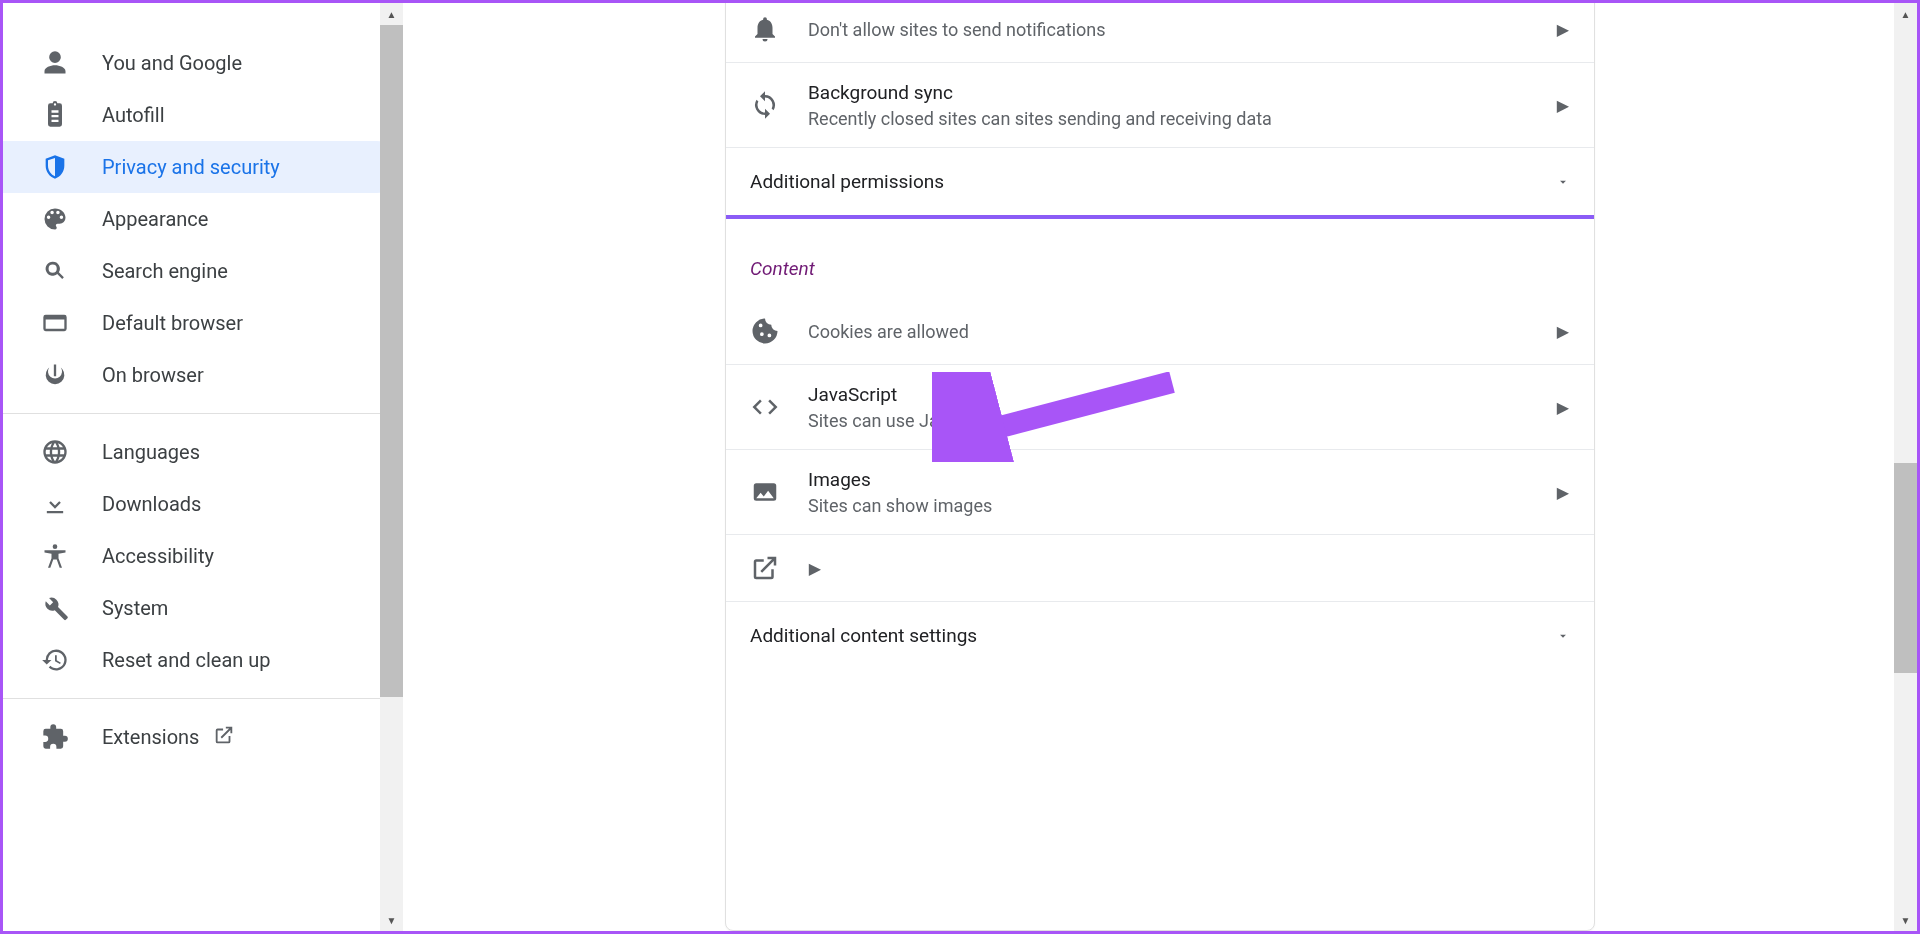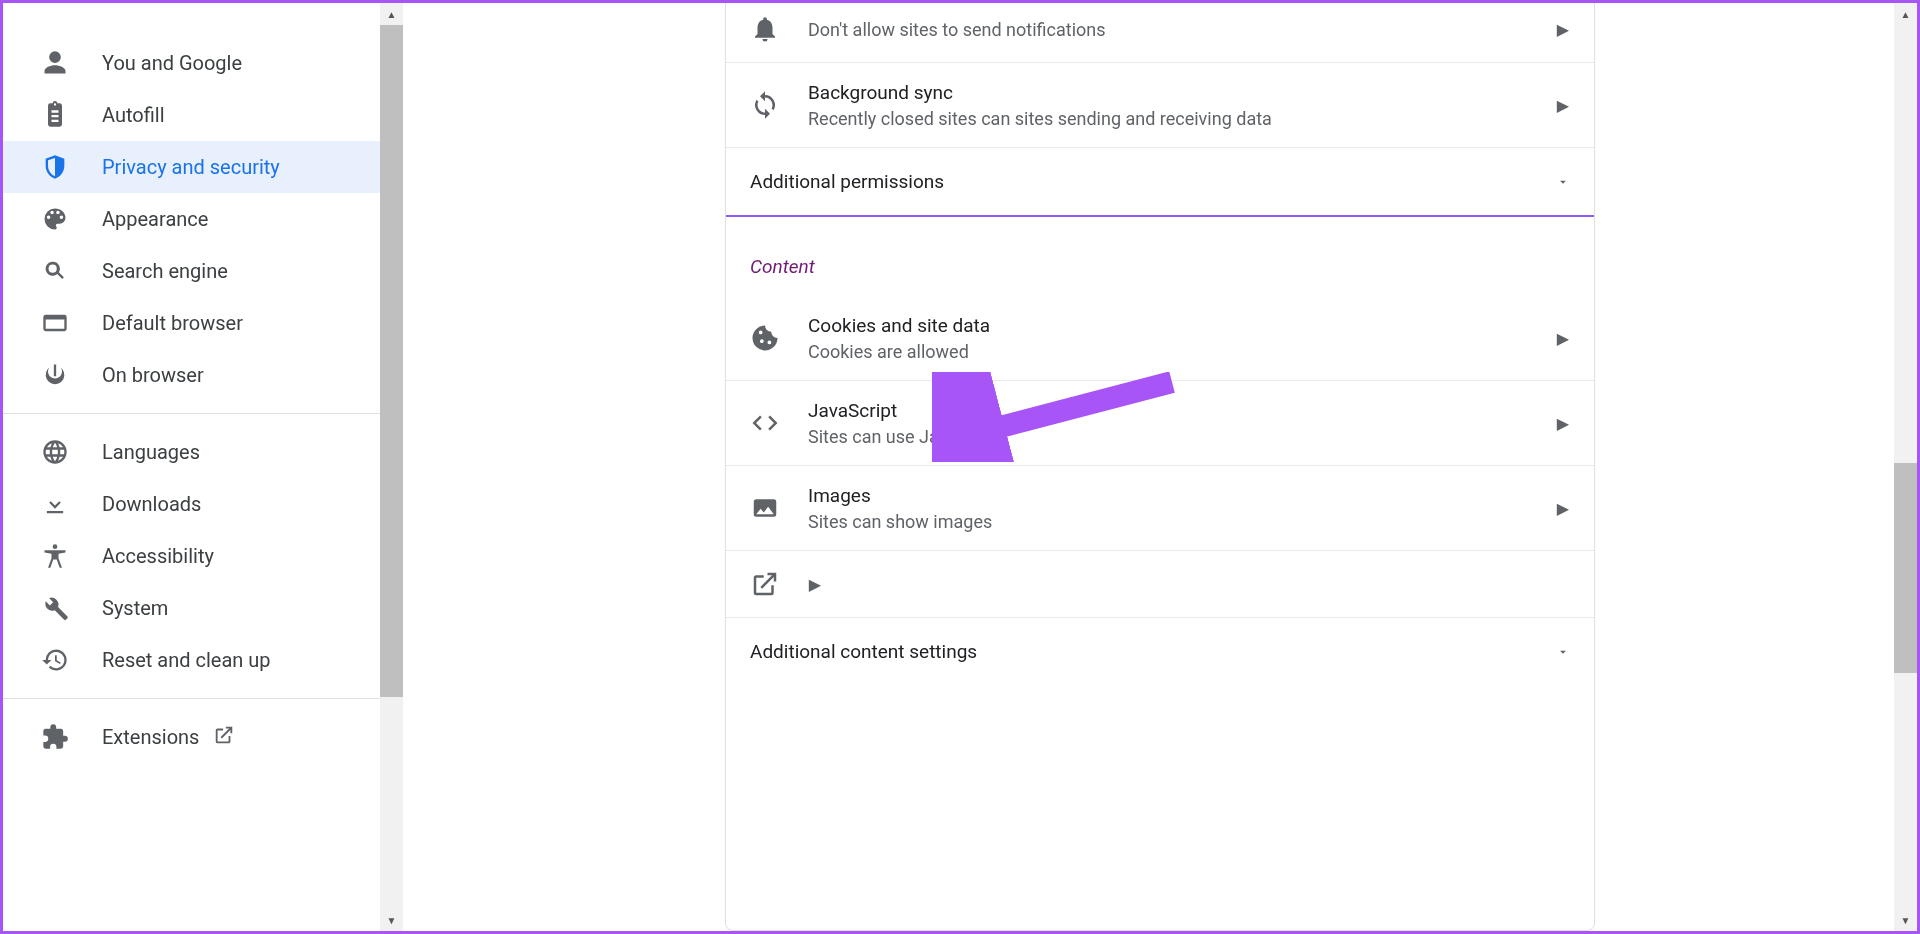--- a/index.html
+++ b/index.html
@@ -161,21 +161,21 @@
   padding: 38px 24px 18px 24px;
   font-size: 19px;
   color:#701a75;
   font-style:italic;
 }
 .expand-row {
   display:flex;
   align-items:center;
   padding: 22px 24px;
   cursor:pointer;
-  border-bottom: 2px solid #8b5cf6;
+  border-bottom: 4px solid #8b5cf6;
 }
 .expand-label { flex:1; font-size:19px; color:#202124; }
 .ic { width:100%; height:100%; }
 
 .arrow-annot {
   position: absolute;
   left: 929px;
   top: 369px;
   pointer-events: none;
 }
@@ -343,21 +343,20 @@
 
       <div class="section-heading">Content</div>
 
       <div class="setting-row">
         <span class="setting-icon">
             <svg class="ic" viewBox="0 0 24 24">
               <path fill="currentColor" d="M12 2a10 10 0 1 0 10 10 5 5 0 0 1-5-5 5 5 0 0 1-5-5zM8.5 9A1.5 1.5 0 1 1 10 7.5 1.5 1.5 0 0 1 8.5 9zm1 7A1.5 1.5 0 1 1 11 14.5 1.5 1.5 0 0 1 9.5 16zm6 1A1.5 1.5 0 1 1 17 15.5 1.5 1.5 0 0 1 15.5 17z"></path>
             </svg>
           </span>
         <div class="setting-text">
-          <div class="setting-title">Cookies and site data</div>
           <div class="setting-desc">Cookies are allowed</div>
         </div>
         <span class="setting-arrow">▶</span>
       </div>
       <div class="setting-row">
         <span class="setting-icon">
             <svg class="ic" viewBox="0 0 24 24">
               <path fill="currentColor" d="M9.4 16.6 4.8 12l4.6-4.6L8 6l-6 6 6 6zM14.6 16.6 19.2 12l-4.6-4.6L16 6l6 6-6 6z"></path>
             </svg>
           </span>

